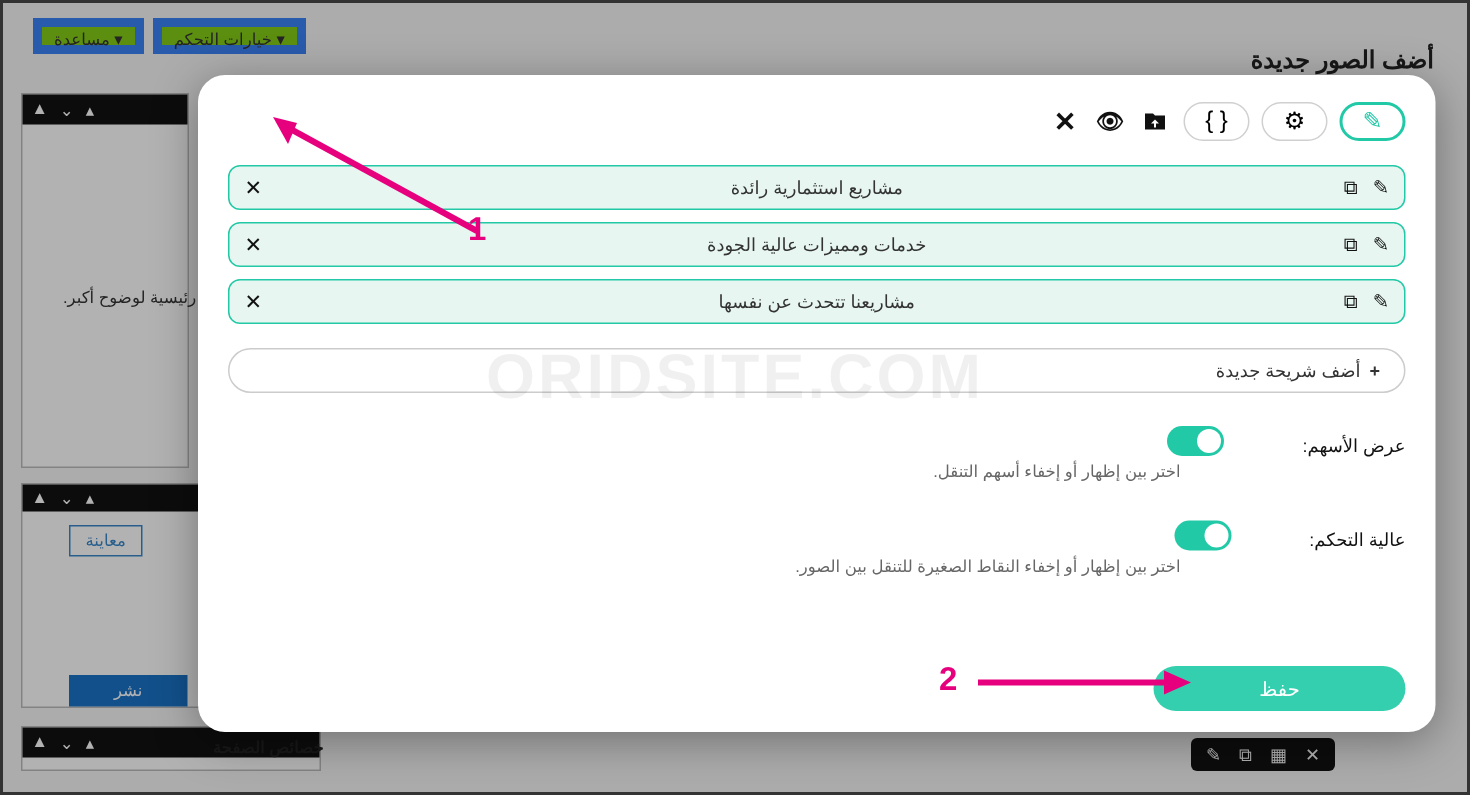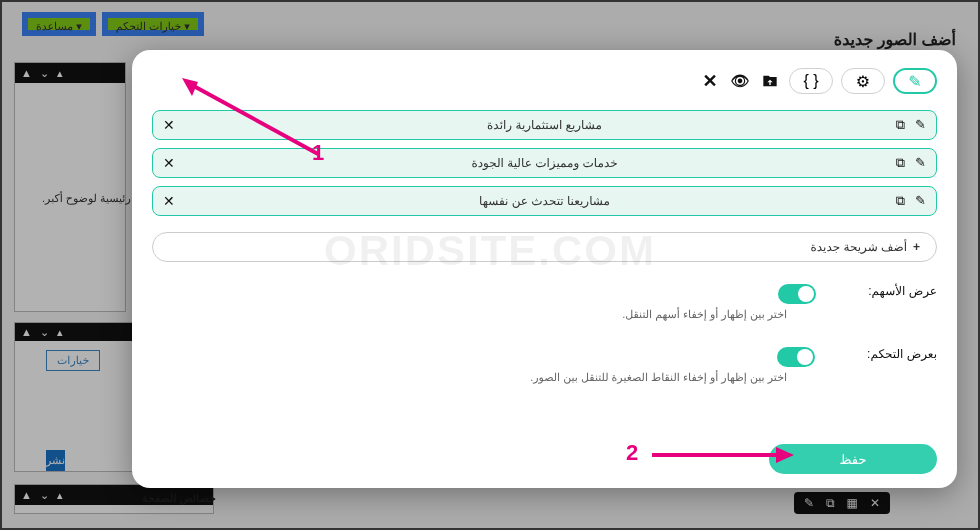--- a/index.html
+++ b/index.html
@@ -32,21 +32,21 @@
   position:absolute; border:1px solid #bbb; background:#fff;
 }
 .bg .panel .hdr{
   background:#111; color:#fff; height:20px; display:flex; align-items:center;
   justify-content:flex-start; direction:ltr; gap:8px; padding:0 6px; font-size:11px;
 }
 .bg .panel.left { left:12px; top:60px; width:112px; height:250px;}
 .bg .panel.small1{ left:12px; top:320px; width:180px; height:150px;}
 .bg .panel.small1 .hdr{height:18px;}
 .bg .preview{ position:absolute; left:44px; top:348px; border:1px solid #3a87c8; color:#3a87c8; font-size:11px; padding:3px 10px; background:#fff;}
-.bg .publish{ position:absolute; left:44px; top:448px; background:#1a73c7; color:#fff; font-size:11px; padding:4px 0; border:none;}
+.bg .publish{ position:absolute; left:44px; top:448px; background:#1a73c7; color:#fff; font-size:11px; padding:4px 30px; border:none;}
 .bg .panel.small2{ left:12px; top:482px; width:200px; height:30px;}
 .bg .lbl{ position:absolute; left:140px; top:490px; font-size:11px; font-weight:bold; color:#222;}
 .bg .caption{ position:absolute; left:40px; top:190px; font-size:11px; color:#333;}
 .bg .floatbar{
   position:absolute; right:88px; bottom:14px; background:#111; border-radius:4px;
   display:flex; gap:12px; padding:4px 10px; color:#fff; font-size:12px;
 }
 
 
 .modal {
@@ -85,21 +85,21 @@
 .slide .left-icons{ margin-right:auto; font-size:14px; color:#111; cursor:pointer;}
 .addslide{
   border:1px solid #ccc; border-radius:24px; height:30px;
   display:flex; align-items:center; justify-content:flex-start; direction:rtl;
   padding:0 16px; font-size:12px; color:#333; margin-top:8px; cursor:pointer;
 }
 .addslide .plus{ font-weight:bold; margin-left:6px;}
 
 
 .settings{ margin-top:22px; display:flex; flex-direction:column; gap:26px; direction:rtl;}
-.setting .lblrow{ display:flex; align-items:flex-start; gap:52px;}
+.setting .lblrow{ display:flex; align-items:flex-end; gap:52px;}
 .setting .lbltxt{ font-size:12px; color:#111;}
 .toggle{
   width:38px; height:20px; border-radius:12px; background:#22c9a6; position:relative;
 }
 .toggle::after{
   content:""; position:absolute; right:2px; top:2px; width:16px; height:16px;
   background:#fff; border-radius:50%;
 }
 .setting .hint{ font-size:11px; color:#666; margin-top:4px; margin-right:150px;text-align:right;}
 
@@ -142,21 +142,21 @@
       </div>
   </div>
   <div class="caption">رئيسية لوضوح أكبر.</div>
   <div class="panel small1">
     <div class="hdr">
         <span>▲</span>
         <span>⌄</span>
         <span>▴</span>
       </div>
   </div>
-  <span class="preview">خيارات</span>
+  <span class="preview">معاينة</span>
   <span class="publish">نشر</span>
   <div class="panel small2">
     <div class="hdr">
         <span>▲</span>
         <span>⌄</span>
         <span>▴</span>
       </div>
   </div>
   <div class="lbl">خصائص الصفحة</div>
   <div class="floatbar">
@@ -223,21 +223,21 @@
   <div class="settings">
     <div class="setting">
       <div class="lblrow">
         <span class="lbltxt">عرض الأسهم:</span>
         <span class="toggle"></span>
       </div>
       <div class="hint">اختر بين إظهار أو إخفاء أسهم التنقل.</div>
     </div>
     <div class="setting">
       <div class="lblrow">
-        <span class="lbltxt">بعرض التحكم:</span>
+        <span class="lbltxt">عالية التحكم:</span>
         <span class="toggle"></span>
       </div>
       <div class="hint">اختر بين إظهار أو إخفاء النقاط الصغيرة للتنقل بين الصور.</div>
     </div>
   </div>
 
   <button class="savebtn">حفظ</button>
 </div>
 
 <div class="watermark">ORIDSITE.COM</div>

